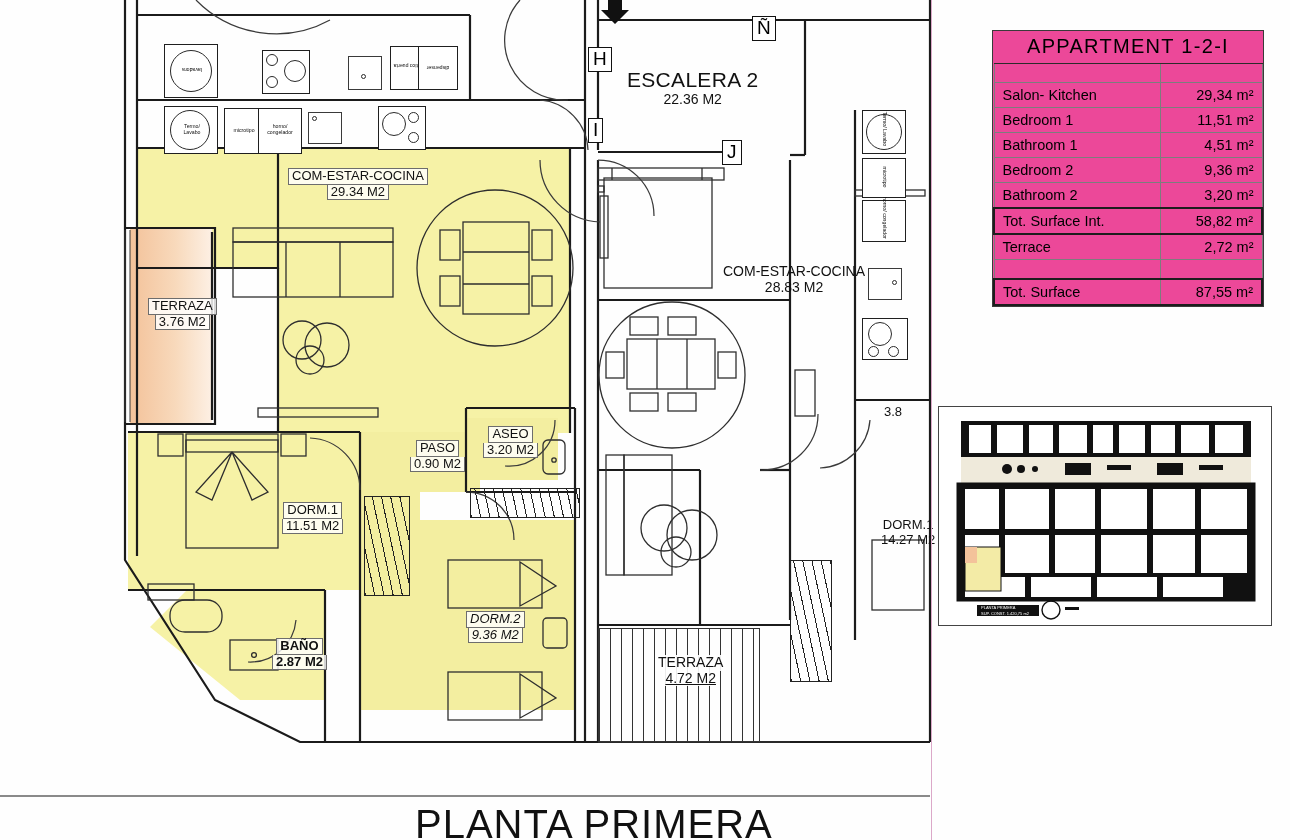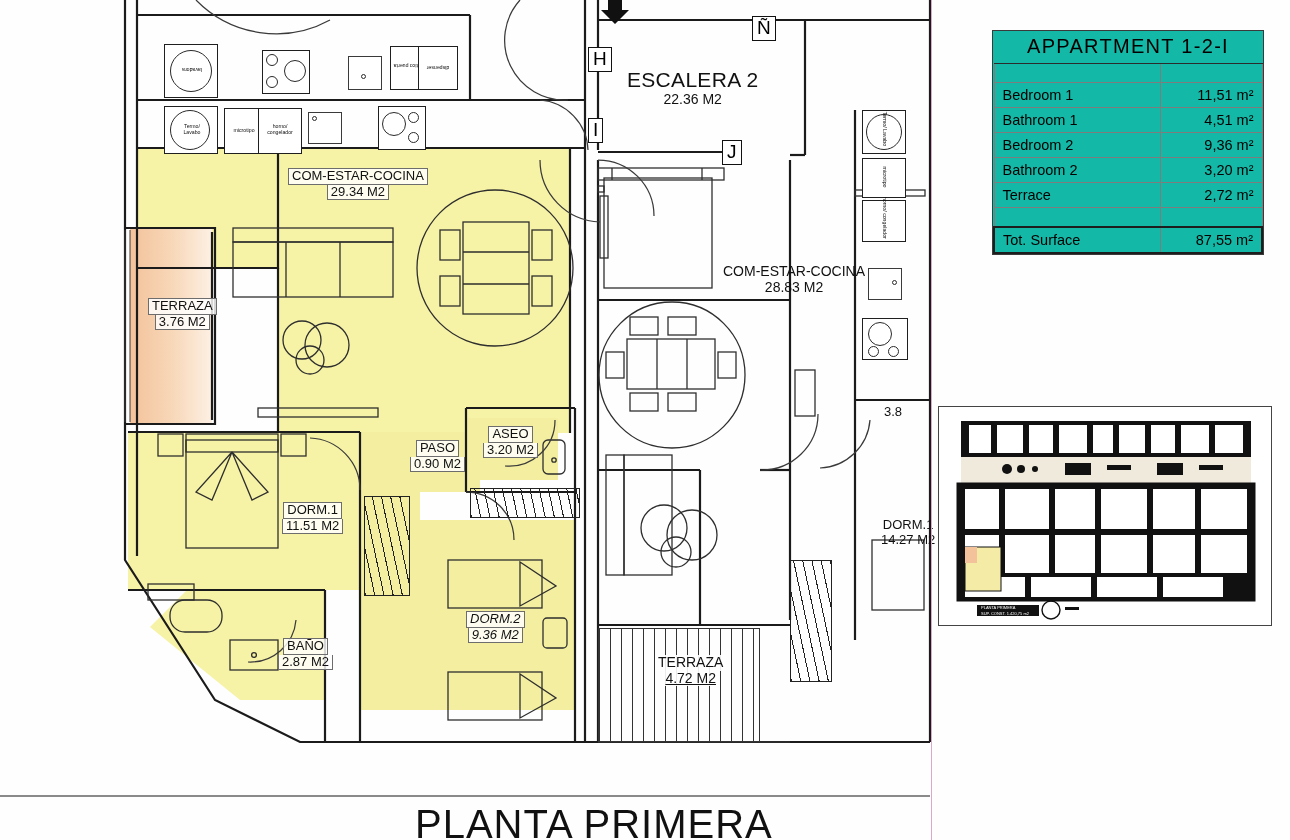--- a/index.html
+++ b/index.html
@@ -21,21 +21,21 @@
   .tag .a{border-top:none;}
   .tag.big{font-size:21px;}
   .tag.big .n{border:none;background:none;font-size:21px;letter-spacing:.3px;}
   .tag.big .a{border:none;background:none;font-size:14px;}
 
   
   .lmark{position:absolute;border:1.3px solid #111;background:#fff;
          font-size:19px;line-height:1;padding:1px 4px 3px;font-weight:400;}
 
   
-  .sheet{position:absolute;border:1.6px solid #3a3a3a;background:#14b8a6;box-sizing:border-box;}
+  .sheet{position:absolute;border:1.6px solid #3a3a3a;background:#ec4899;box-sizing:border-box;}
   table.surf{border-collapse:collapse;width:100%;font-size:14.5px;}
   table.surf td{border:1px solid #7d7d7d;padding:2px 8px;height:20px;}
   table.surf td.lab{text-align:left;width:62%;}
   table.surf td.val{text-align:right;width:38%;}
   table.surf tr.title td{border:none;border-bottom:1.8px solid #2b2b2b;
        text-align:center;font-size:20px;letter-spacing:1.3px;padding:4px 0 5px;}
   table.surf tr.spacer td{height:14px;}
   table.surf tr.strong td{border-top:2.2px solid #1d1d1d;border-bottom:2.2px solid #1d1d1d;}
   table.surf tr.strong td.lab{border-left:2.2px solid #1d1d1d;}
   table.surf tr.strong td.val{border-right:2.2px solid #1d1d1d;}
@@ -278,21 +278,21 @@
   <div class="tag" style="left:288px;top:168px;">
     <span class="n">COM-ESTAR-COCINA</span>
     <span class="a">29.34 M2</span>
   </div>
 
   <div class="tag" style="left:282px;top:502px;">
     <span class="n">DORM.1</span>
     <span class="a">11.51 M2</span>
   </div>
 
-  <div class="tag" style="left:278px;top:638px;">
+  <div class="tag" style="left:272px;top:638px;font-weight:bold;">
     <span class="n">BAÑO</span>
     <span class="a">2.87 M2</span>
   </div>
 
   <div class="tag" style="left:410px;top:440px;">
     <span class="n">PASO</span>
     <span class="a">0.90 M2</span>
   </div>
 
   <div class="tag" style="left:483px;top:426px;">
@@ -343,34 +343,42 @@
     <table class="surf">
       <tbody id="surf-body">
         <tr class="title">
           <td colspan="2">APPARTMENT 1-2-I</td>
         </tr>
       <tr class="spacer">
             <td class="lab"></td>
             <td class="val"></td>
           </tr>
           <tr>
+            <td class="lab">Salon- Kitchen</td>
+            <td class="val">29,34 m²</td>
+          </tr>
+          <tr>
             <td class="lab">Bedroom 1</td>
             <td class="val">11,51 m²</td>
           </tr>
           <tr>
             <td class="lab">Bathroom 1</td>
             <td class="val">4,51 m²</td>
           </tr>
           <tr>
             <td class="lab">Bedroom 2</td>
             <td class="val">9,36 m²</td>
           </tr>
           <tr>
             <td class="lab">Bathroom 2</td>
             <td class="val">3,20 m²</td>
+          </tr>
+          <tr class="strong">
+            <td class="lab">Tot. Surface Int.</td>
+            <td class="val">58,82 m²</td>
           </tr>
           <tr>
             <td class="lab">Terrace</td>
             <td class="val">2,72 m²</td>
           </tr>
           <tr class="spacer">
             <td class="lab"></td>
             <td class="val"></td>
           </tr>
           <tr class="strong">

